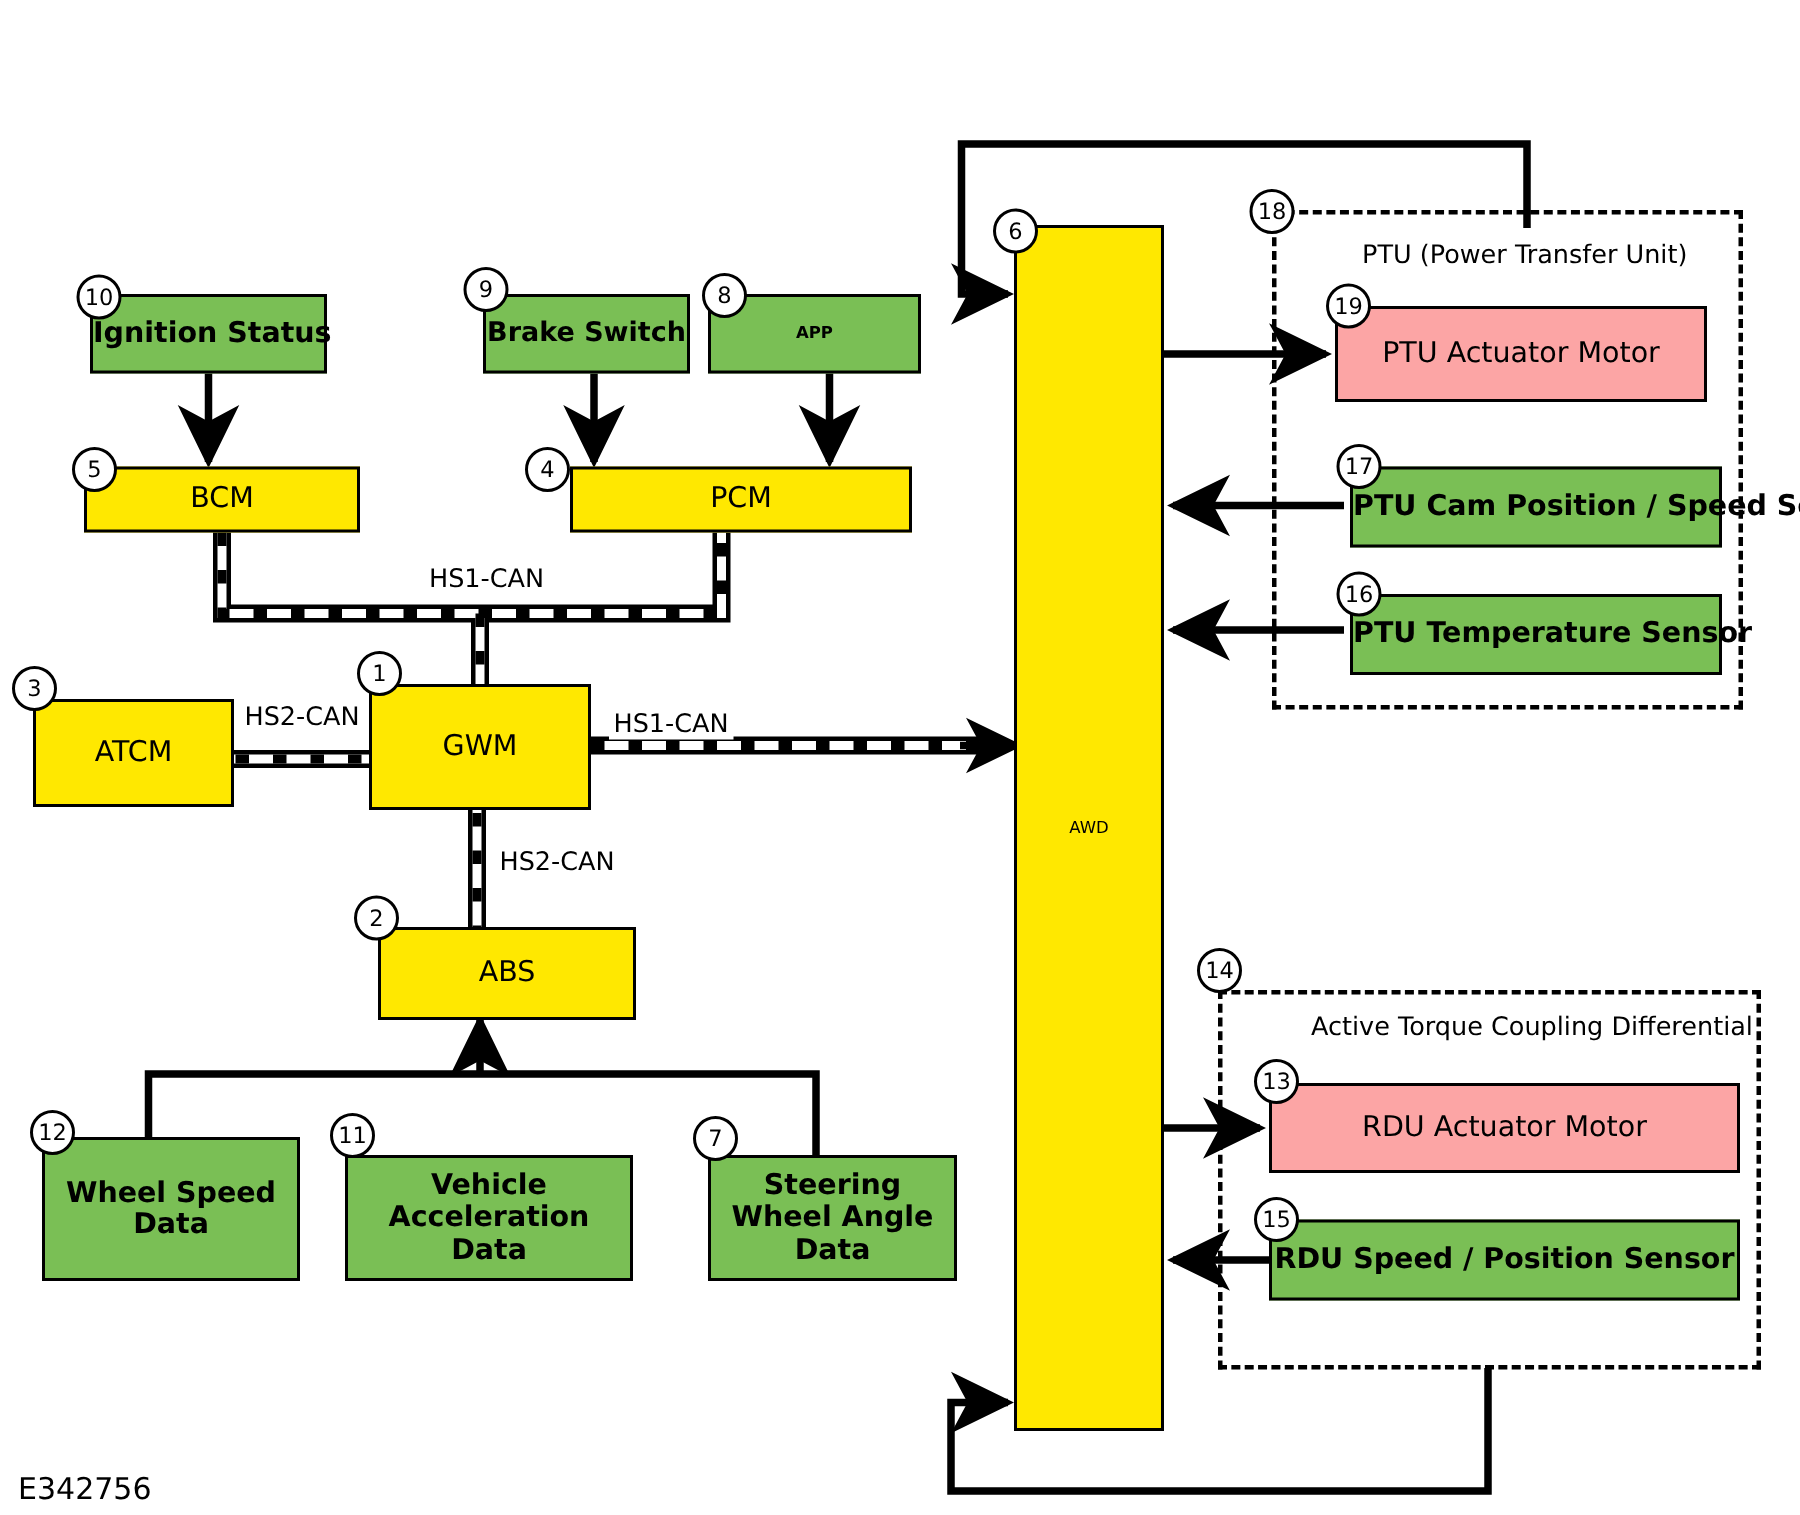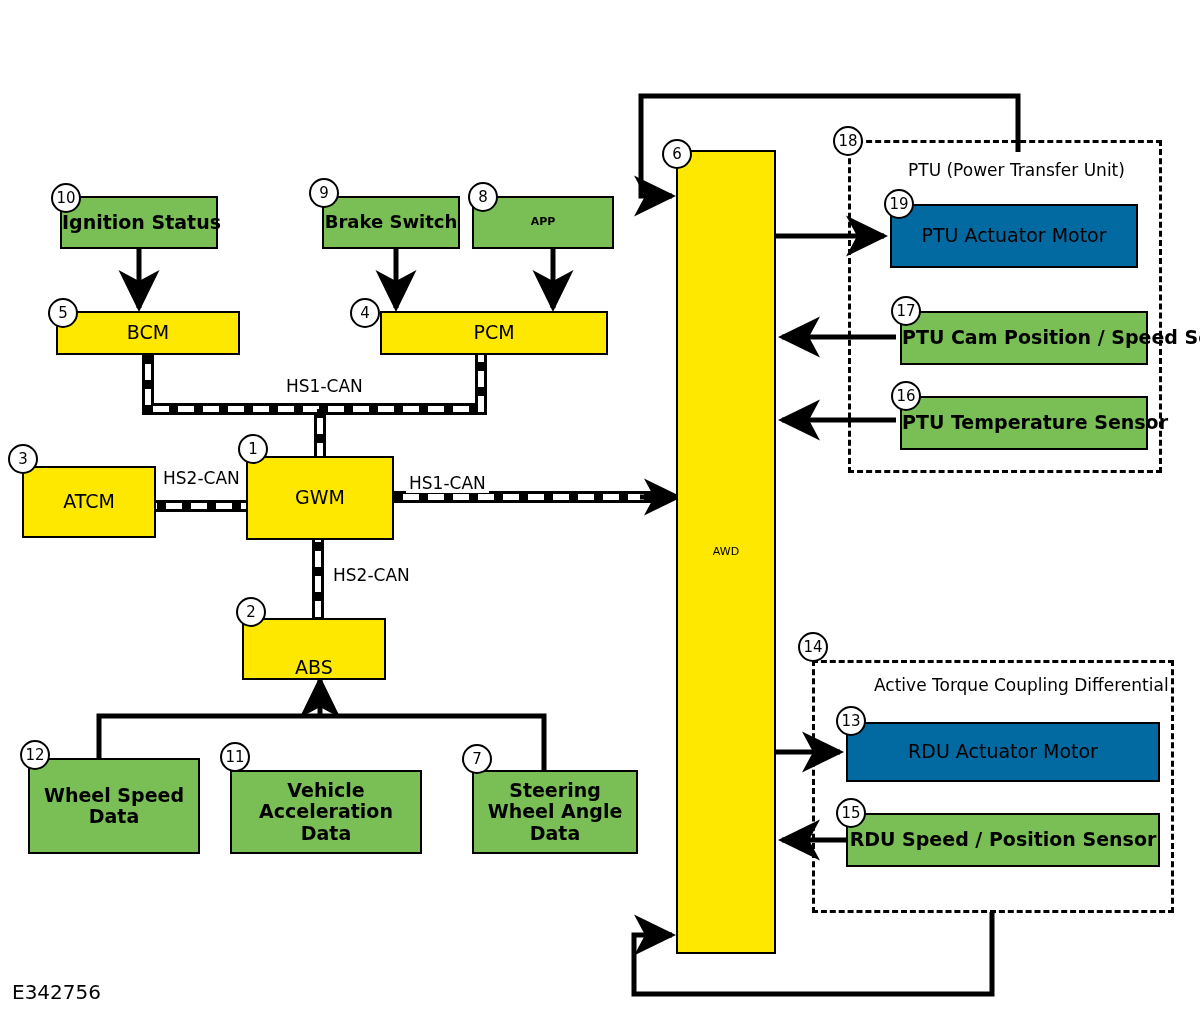--- a/index.html
+++ b/index.html
@@ -38,21 +38,21 @@
     line-height: 1.12;
     overflow: visible;
     white-space: nowrap;
   }
   .node .lbl {
     display: block;
     width: 100%;
   }
   .green { background: #7abf55; font-weight: bold; }
   .yellow { background: #ffe800; }
-  .blue  { background: #0369a1; }
+  .blue  { background: #fca5a5; }
 
   .f-lg  { font-size: 19px; }
   .f-sm  { font-size: 18px; }
   .f-xs  { font-size: 11px; }
 
   
   .callout {
     position: absolute;
     width: 30px;
     height: 30px;
@@ -195,21 +195,21 @@
   </div>
 
   <div class="node yellow f-lg" style="left:22px; top:466px; width:134px; height:72px;">
     <span class="lbl">ATCM</span>
   </div>
 
   <div class="node yellow f-lg" style="left:246px; top:456px; width:148px; height:84px;justify-content:center;">
     <span class="lbl">GWM</span>
   </div>
 
-  <div class="node yellow f-lg" style="left:242px; top:618px; width:144px; height:62px;align-items:flex-end;">
+  <div class="node yellow f-lg" style="left:252px; top:618px; width:172px; height:62px;">
     <span class="lbl">ABS</span>
   </div>
 
   <div class="node yellow f-xs" style="left:676px; top:150px; width:100px; height:804px;">
     <span class="lbl">AWD</span>
   </div>
 
   <div class="node green f-lg" style="left:28px; top:758px; width:172px; height:96px;">
     <span class="lbl" style="white-space:normal;">Wheel Speed Data</span>
   </div>

